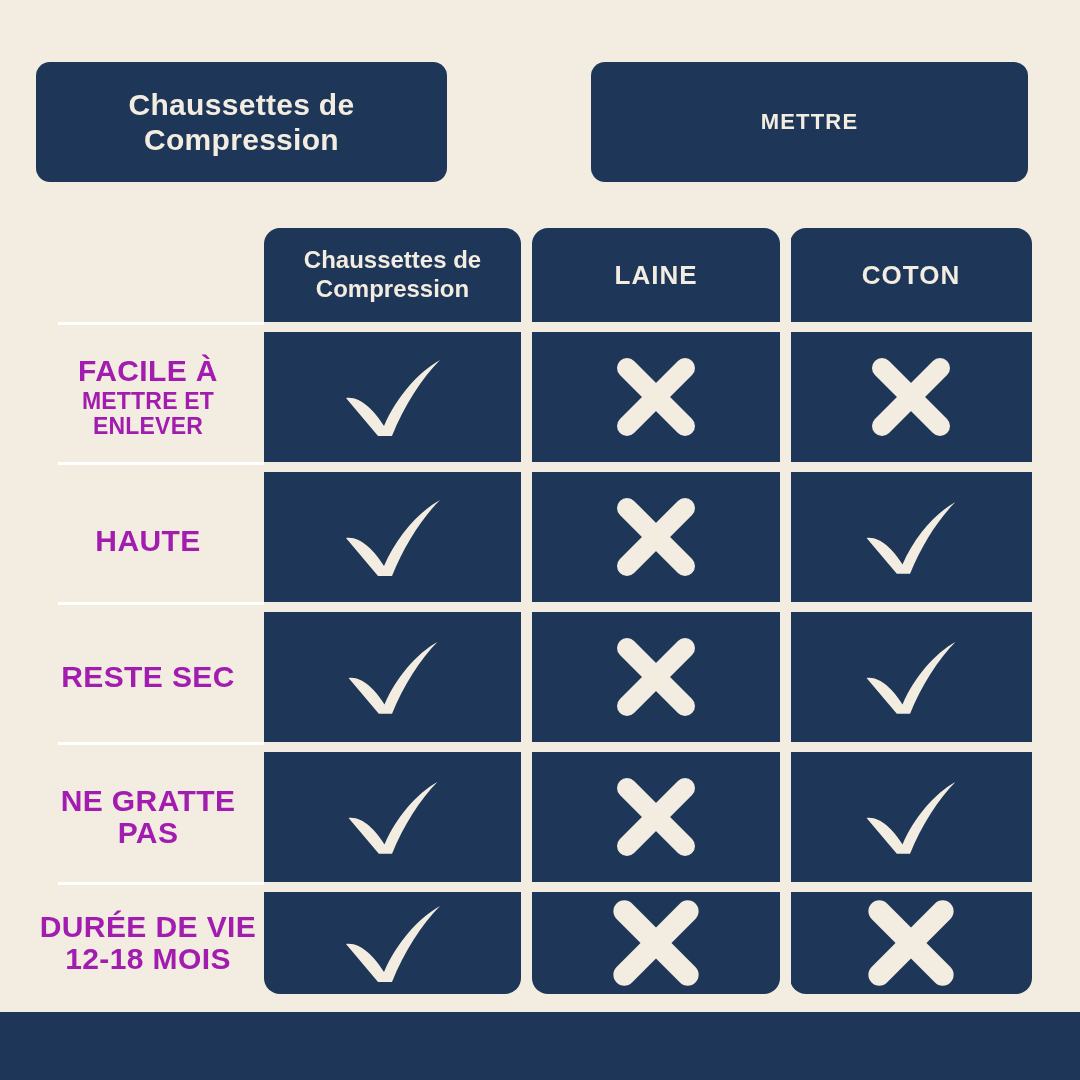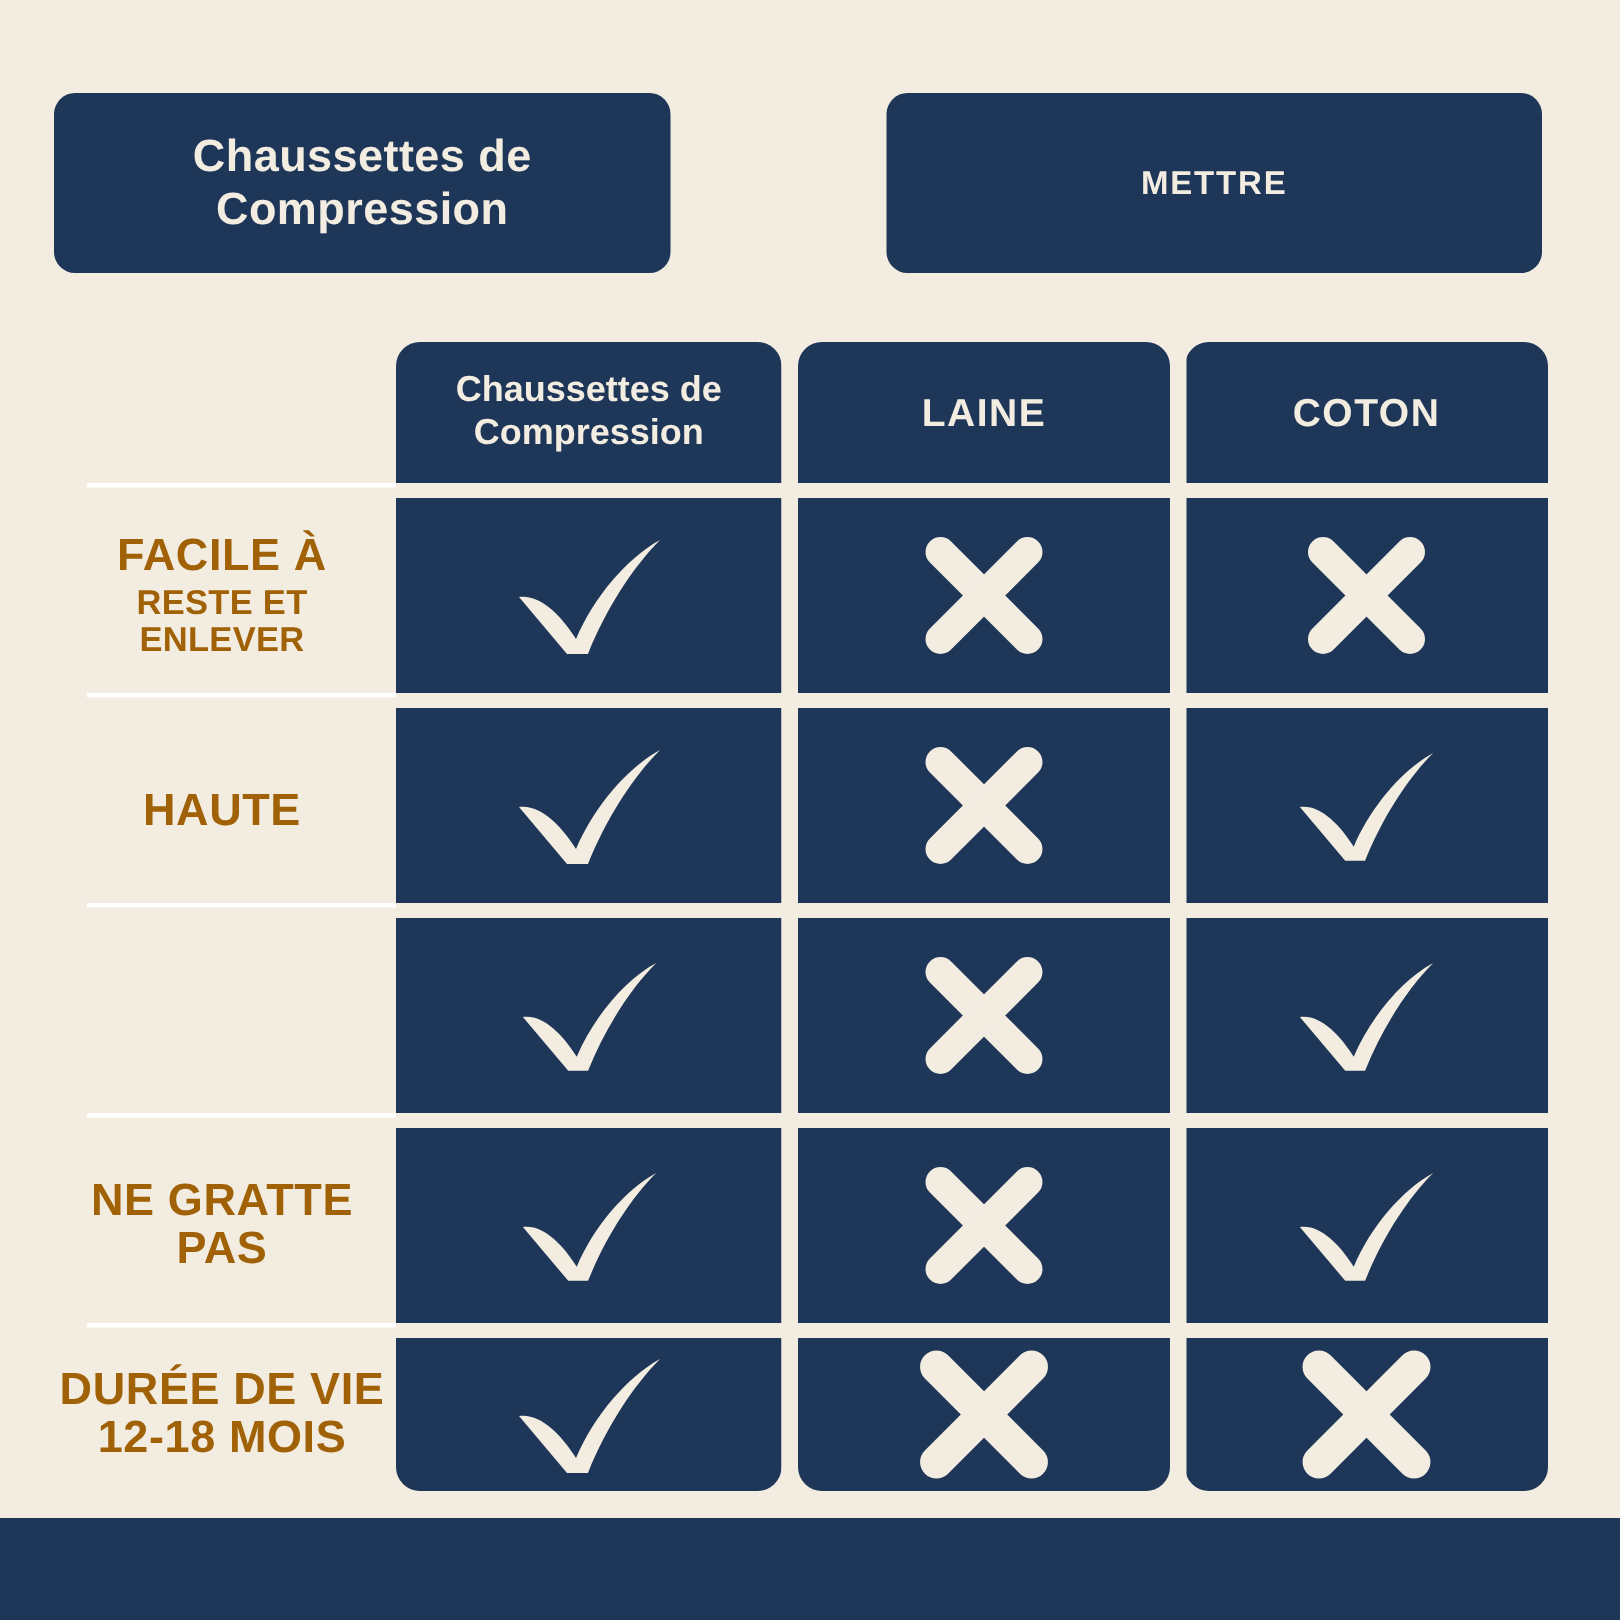--- a/index.html
+++ b/index.html
@@ -114,21 +114,21 @@
   }
   .col-head-a { left: 232px; width: 257px; font-size: 24px; line-height: 1.2; }
   .col-head-b { left: 500px; width: 248px; font-size: 26px; letter-spacing: 1px; }
   .col-head-c { left: 758px; width: 242px; font-size: 26px; letter-spacing: 1px; }
 
   
   .row-label {
     position: absolute;
     left: 0;
     width: 232px;
-    color: #a16207;
+    color: #a21caf;
     display: flex;
     flex-direction: column;
     align-items: center;
     justify-content: center;
     text-align: center;
     box-sizing: border-box;
     padding: 0 6px;
   }
   .row-label .l1 {
     font-size: 30px;
@@ -202,21 +202,21 @@
     <div class="col-head col-head-b">LAINE</div>
 
     <div class="hline" style="top:94px;"></div>
     <div class="hline" style="top:234px;"></div>
     <div class="hline" style="top:374px;"></div>
     <div class="hline" style="top:514px;"></div>
     <div class="hline" style="top:654px;"></div>
 
     <div class="row-label" style="top:104px; height:130px;">
       <div class="l1">FACILE À</div>
-      <div class="l2">RESTE ET ENLEVER</div>
+      <div class="l2">METTRE ET ENLEVER</div>
     </div>
     <div class="cell-mark" style="left:232px; top:104px; width:257px; height:130px;">
       <span class="mark">
         <svg width="110" height="86" viewBox="0 0 110 86">
             <path d="M8 44 C22 42 36 56 46 72 C58 44 80 18 102 6 C84 24 66 52 54 82 L40 82 Z" fill="#f2ece1"></path>
           </svg>
       </span>
     </div>
     <div class="cell-mark" style="left:500px; top:104px; width:248px; height:130px;">
       <span class="mark">
@@ -260,20 +260,23 @@
       </span>
     </div>
     <div class="cell-mark" style="left:758px; top:244px; width:242px; height:130px;">
       <span class="mark">
         <svg width="104" height="82" viewBox="0 0 110 86">
             <path d="M8 44 C22 42 36 56 46 72 C58 44 80 18 102 6 C84 24 66 52 54 82 L40 82 Z" fill="#f2ece1"></path>
           </svg>
       </span>
     </div>
 
+    <div class="row-label single" style="top:384px; height:130px;">
+      <div class="l1">RESTE SEC</div>
+    </div>
     <div class="cell-mark" style="left:232px; top:384px; width:257px; height:130px;">
       <span class="mark">
         <svg width="104" height="82" viewBox="0 0 110 86">
             <path d="M8 44 C22 42 36 56 46 72 C58 44 80 18 102 6 C84 24 66 52 54 82 L40 82 Z" fill="#f2ece1"></path>
           </svg>
       </span>
     </div>
     <div class="cell-mark" style="left:500px; top:384px; width:248px; height:130px;">
       <span class="mark">
         <svg width="86" height="86" viewBox="0 0 86 86">

